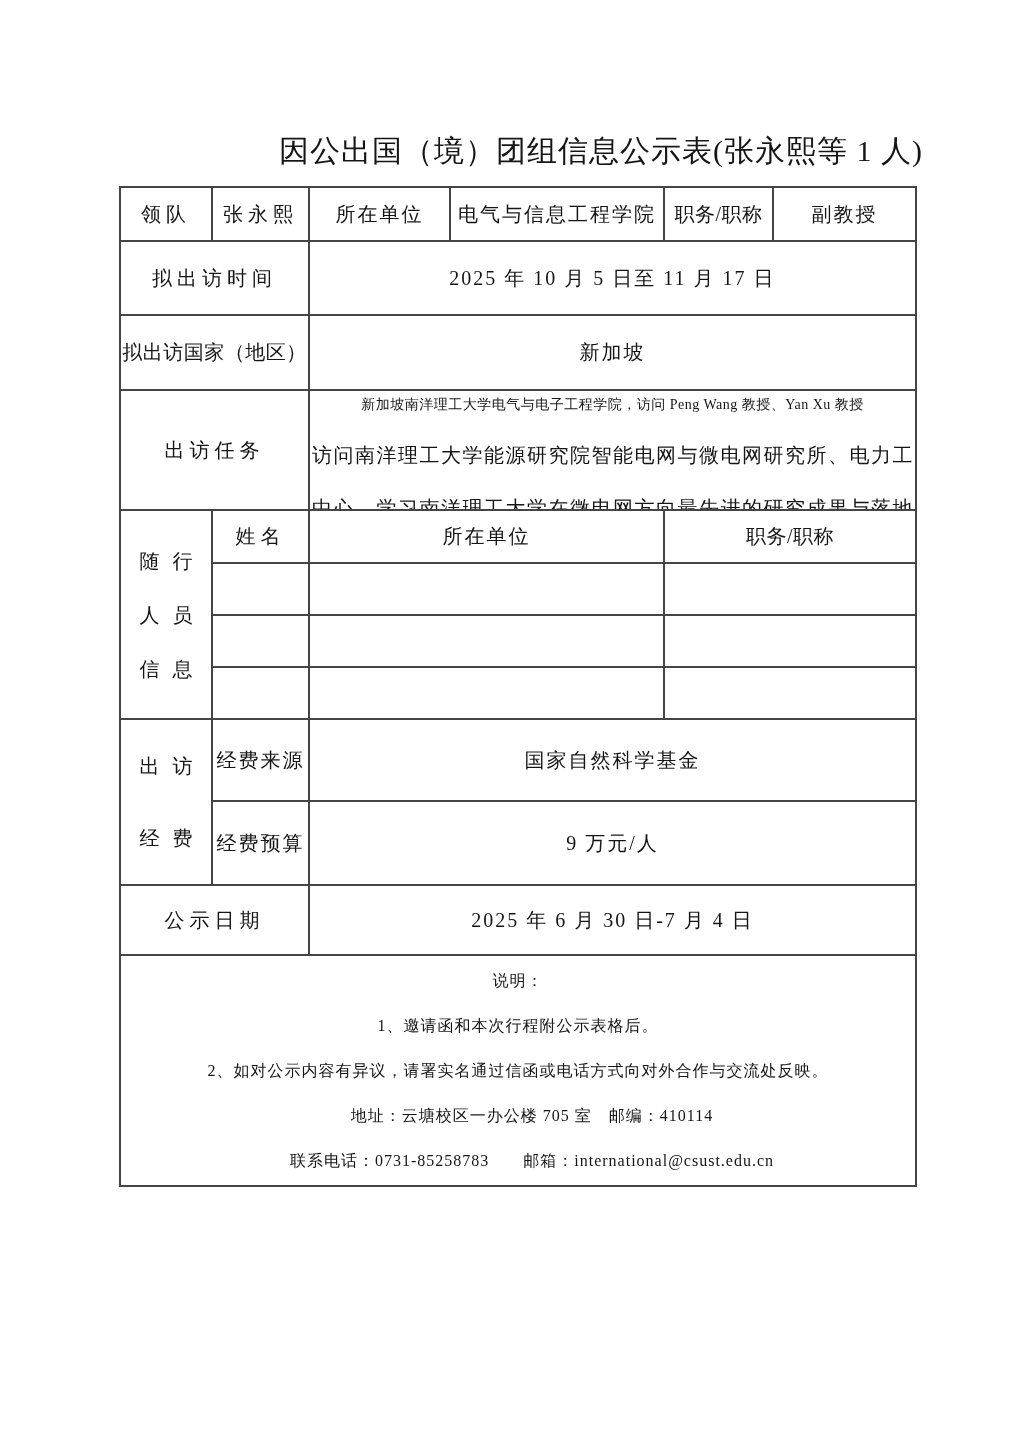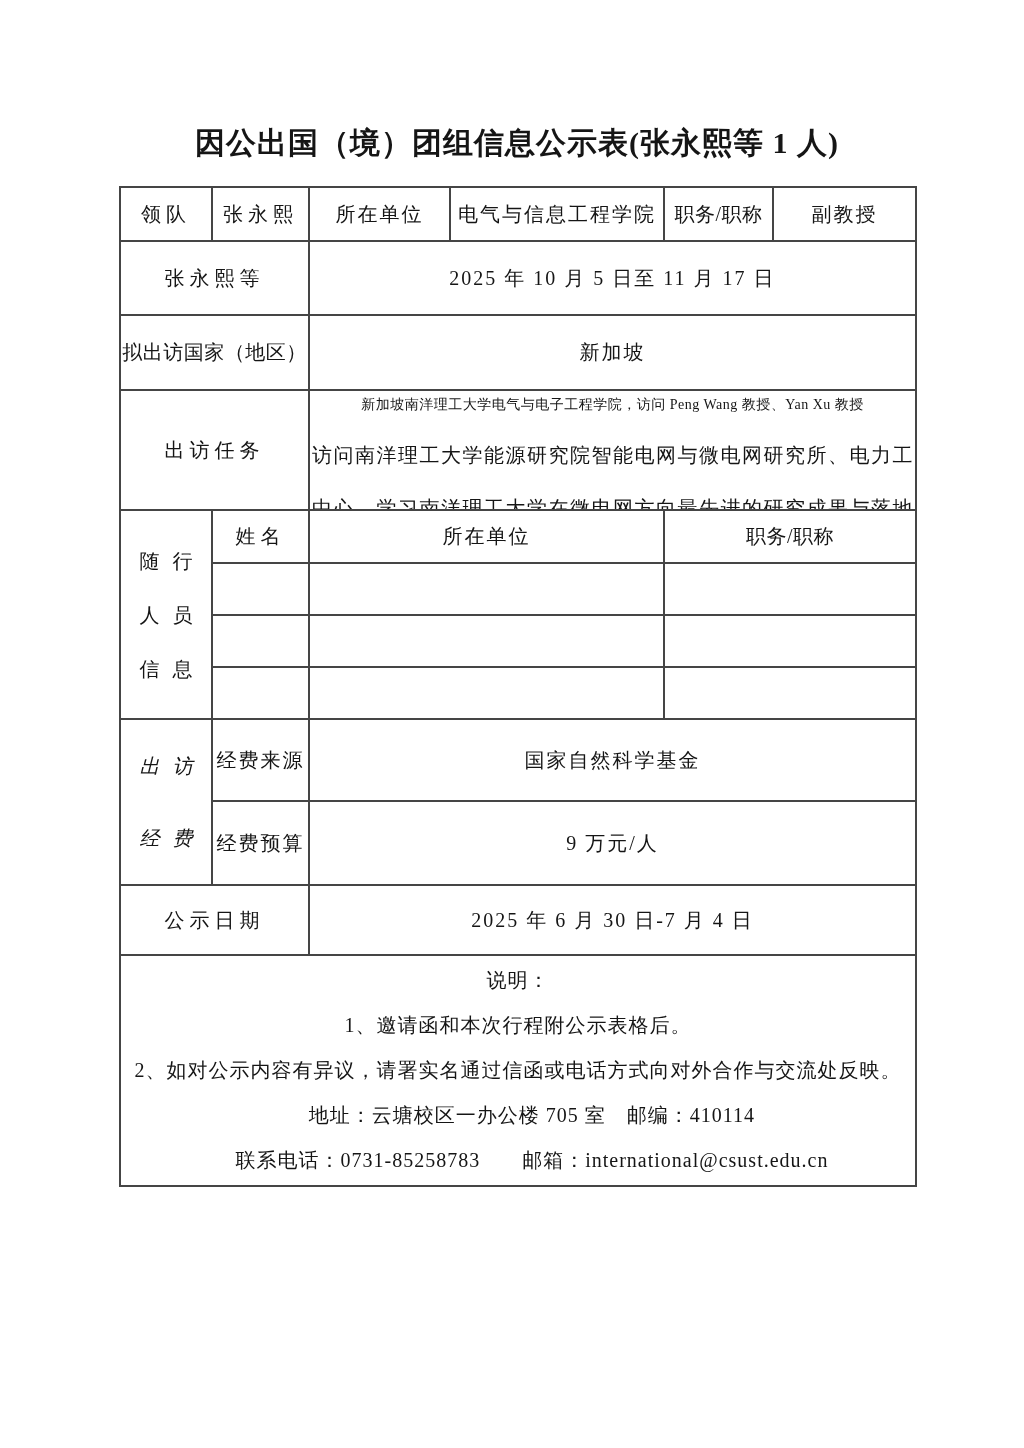--- a/index.html
+++ b/index.html
@@ -7,22 +7,22 @@
     width:1024px; height:1448px;
     background:#ffffff;
     position:relative;
     font-family:"Liberation Serif","DejaVu Serif",serif;
     color:#151515;
   }
   .page { position:absolute; inset:0; background:#ffffff; }
 
   .doc-title {
     position:absolute; left:119px; top:123px; width:796px;
-    margin:0; text-align:center;
-    font-size:30px; font-weight:bold; letter-spacing:1px;
+    margin:8px; text-align:right;
+    font-size:30px; font-weight:normal; letter-spacing:1px;
     white-space:nowrap;
   }
 
   table.form {
     position:absolute; left:119px; top:186px; width:796px;
     border-collapse:collapse; table-layout:fixed;padding-left:35px;
   }
   table.form td {
     border:2px solid #454545;
     font-size:20px; text-align:center; vertical-align:middle;
@@ -49,24 +49,24 @@
 
   td.task-cell { position:relative; text-align:left; vertical-align:top; }
   .task-line { position:absolute; left:2px; right:2px; white-space:nowrap; overflow:hidden; }
   .task-line-1 { top:5px;  font-size:14px; letter-spacing:0.5px; }
   .task-line-2 { top:51px; font-size:20px; letter-spacing:1.5px; }
   .task-line-3 { top:104px; font-size:20px; letter-spacing:1.5px; }
 
   td.vlabel div { letter-spacing:13px; padding-left:13px; white-space:nowrap; }
   td.companions-label { vertical-align:middle; padding-top:16px;margin-left:41px; }
   td.companions-label div { line-height:54px; }
-  td.funding-label div { line-height:72px;font-style:italic; }
+  td.funding-label div { line-height:72px; }
 
   td.notes { text-align:left; vertical-align:top; padding:12px 6px 0 4px; }
-  .note-line { line-height:45px; font-size:20px; letter-spacing:1px; white-space:nowrap; }
+  .note-line { line-height:45px; font-size:16px; letter-spacing:1px; white-space:nowrap; }
   .note-indent { padding-left:28px; }
 </style>
 </head>
 <body>
 
 <div class="page">
 
   <h1 class="doc-title">因公出国（境）团组信息公示表(张永熙等 1 人)</h1>
 
   <table class="form">
@@ -83,21 +83,21 @@
         <tr class="r1">
       <td class="lbl sp">领队</td>
       <td class="val name-val">张永熙</td>
       <td class="lbl">所在单位</td>
       <td class="val low">电气与信息工程学院</td>
       <td class="lbl nowrap">职务/职称</td>
       <td class="val low">副教授</td>
     </tr>
 
     <tr class="r2">
-      <td colspan="2" class="lbl sp">张永熙等</td>
+      <td colspan="2" class="lbl sp">拟出访时间</td>
       <td colspan="4" class="val">2025 年 10 月 5 日至 11 月 17 日</td>
     </tr>
 
     <tr class="r3">
       <td colspan="2" class="lbl nowrap">拟出访国家（地区）</td>
       <td colspan="4" class="val">新加坡</td>
     </tr>
 
     <tr class="r4">
       <td colspan="2" class="lbl sp">出访任务</td>

